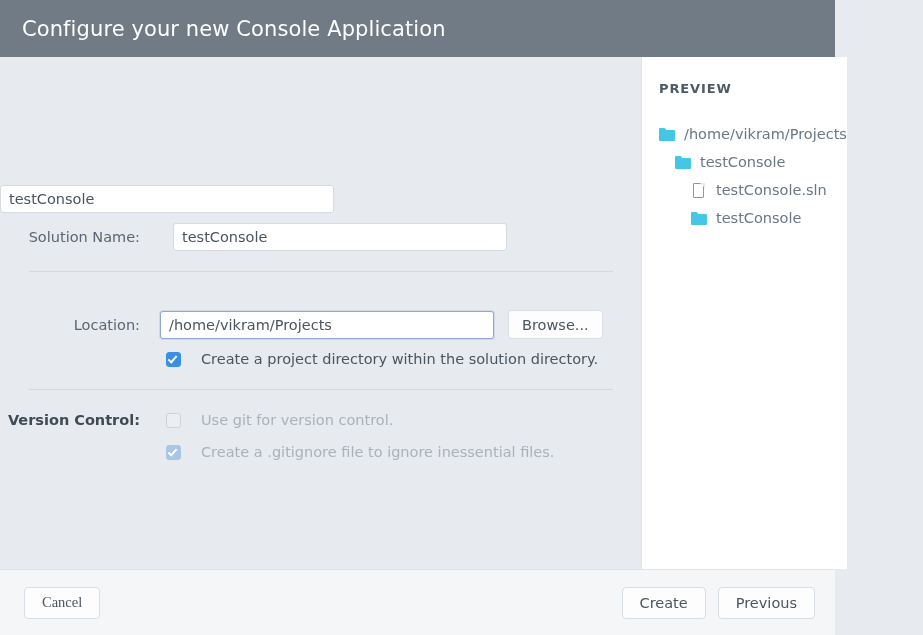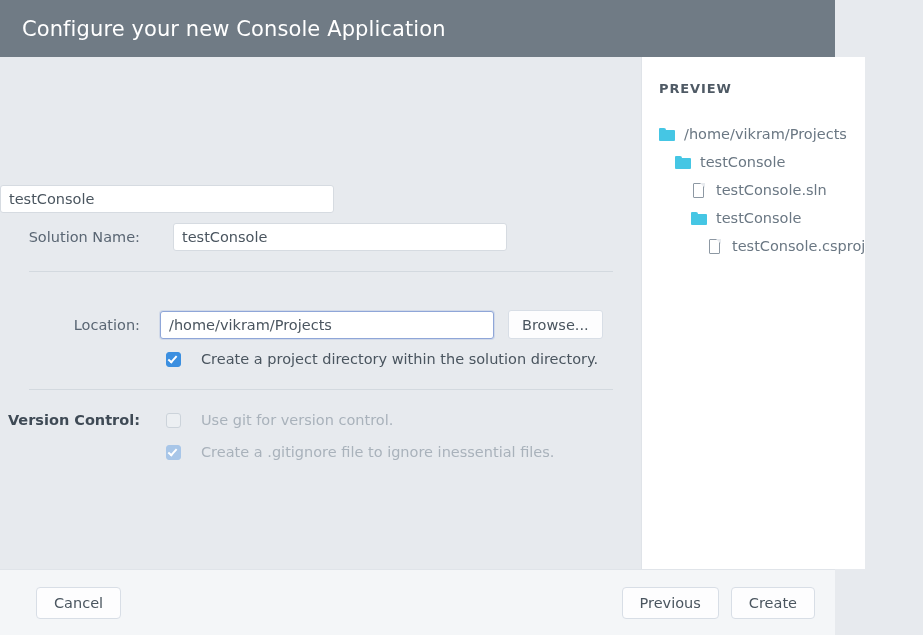--- a/index.html
+++ b/index.html
@@ -250,21 +250,21 @@
     font-size: 14.5px;
     color: #4a555f;
     background: #fdfdfe;
     border: 1px solid #d8dee6;
     border-radius: 4px;
     height: 32px;
     padding: 0 17px;
     cursor: pointer;
     margin-left: 12px;
   }
-  .btn.first { margin-left: 16px; }
+  .btn.first { margin-left: 4px; font-family: Liberation Serif, serif; }
 </style>
 </head>
 <body>
 
 <div id="dialog">
 
   <div id="title-bar">
     <div class="title">Configure your new Console Application</div>
   </div>
 
@@ -333,29 +333,25 @@
             <span class="tree-label">testConsole</span>
           </div>
           <div class="tree-row" style="padding-left: 49px;">
             <span class="ico file"></span>
             <span class="tree-label">testConsole.sln</span>
           </div>
           <div class="tree-row" style="padding-left: 49px;">
             <span class="ico folder"></span>
             <span class="tree-label">testConsole</span>
           </div>
-          <div class="tree-row" style="padding-left: 65px;">
-            <span class="ico file"></span>
-            <span class="tree-label">testConsole.csproj</span>
-          </div>
         </div>
     </div>
 
   </div>
 
   <div id="footer">
     <button class="btn first">Cancel</button>
     <div class="spacer"></div>
+    <button class="btn">Create</button>
     <button class="btn">Previous</button>
-    <button class="btn">Create</button>
   </div>
 
 </div>
 
 </body></html>

